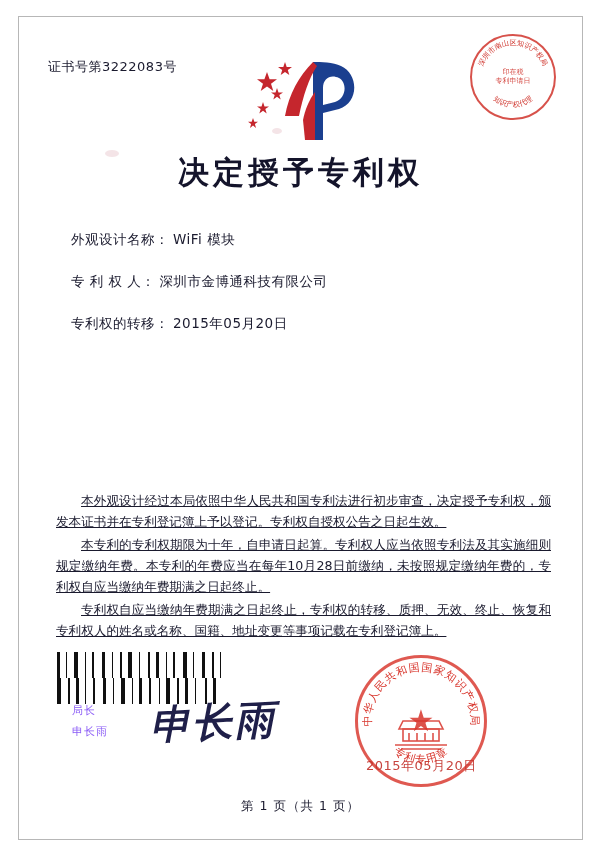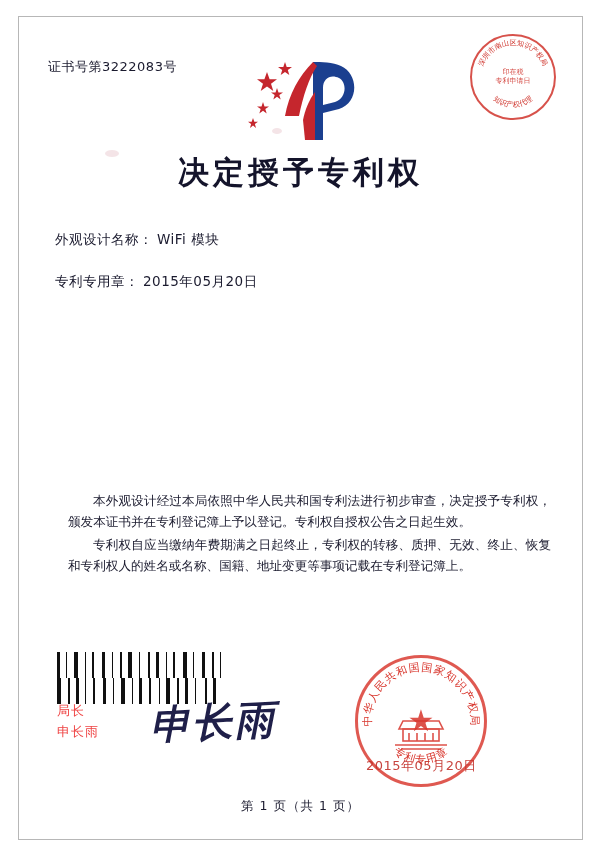--- a/index.html
+++ b/index.html
@@ -120,66 +120,68 @@
     display: flex;
     align-items: baseline;
     margin-bottom: 20px;
     font-size: 13.5px;
     color: #1a1a2e;
     line-height: 22px;
   }
   .field-label {
     white-space: nowrap;
     letter-spacing: 0.5px;
+    margin-left: 16px;
   }
   .field-value {
     margin-left: 4px;
     letter-spacing: 0.5px;
     white-space: nowrap;
   }
 
   
   .body-text {
     position: absolute;
     left: 56px;
     right: 50px;
     top: 490px;
     font-size: 12.6px;
     line-height: 21px;
     color: #1a1a2e;
     text-align: justify;
   }
   .body-text p {
-    margin: 0 0 2px 12px;
+    margin: 0 0 2px 0;
     text-indent: 25px;
+    text-decoration: underline;
   }
 
   
   .barcode {
     position: absolute;
     left: 57px;
     top: 652px;
     width: 172px;
     height: 26px;
   }
   .barcode span {
     display: inline-block;
     height: 100%;
     background: #101010;
     vertical-align: top;
   }
 
   
   .sig-block {
     position: absolute;
-    left: 57px;
+    left: 72px;
     top: 700px;
-    font-size: 13px;
+    font-size: 11px;
     line-height: 21px;
-    color: #ef4444;
+    color: #8b5cf6;
     letter-spacing: 1px;
   }
   .handwriting {
     position: absolute;
     left: 150px;
     top: 695px;
     font-size: 40px;
     color: #0d0d3a;
     font-family: "DejaVu Serif", serif;
     font-style: italic;
@@ -304,27 +306,32 @@
   </div>
 
   <div class="cert-title">决定授予专利权</div>
 
   <div class="fields">
     <div class="field-row">
       <span class="field-label">外观设计名称：</span>
       <span class="field-value">WiFi 模块</span>
     </div>
     <div class="field-row">
-      <span class="field-label">专利专用章：</span>
+      <span class="field-label">专 利 权 人：</span>
+      <span class="field-value">深圳市金博通科技有限公司</span>
+    </div>
+    <div class="field-row">
+      <span class="field-label">专利权的转移：</span>
       <span class="field-value">2015年05月20日</span>
     </div>
   </div>
 
   <div class="body-text">
     <p>本外观设计经过本局依照中华人民共和国专利法进行初步审查，决定授予专利权，颁发本证书并在专利登记簿上予以登记。专利权自授权公告之日起生效。</p>
+    <p>本专利的专利权期限为十年，自申请日起算。专利权人应当依照专利法及其实施细则规定缴纳年费。本专利的年费应当在每年10月28日前缴纳，未按照规定缴纳年费的，专利权自应当缴纳年费期满之日起终止。</p>
     <p>专利权自应当缴纳年费期满之日起终止，专利权的转移、质押、无效、终止、恢复和专利权人的姓名或名称、国籍、地址变更等事项记载在专利登记簿上。</p>
   </div>
 
   <div class="barcode">
     <span style="width:3px"></span><span style="width:1px;background:#fff"></span>
     <span style="width:1px"></span><span style="width:2px;background:#fff"></span>
     <span style="width:4px"></span><span style="width:2px;background:#fff"></span>
     <span style="width:1px"></span><span style="width:1px;background:#fff"></span>
     <span style="width:2px"></span><span style="width:3px;background:#fff"></span>
     <span style="width:3px"></span><span style="width:1px;background:#fff"></span>

